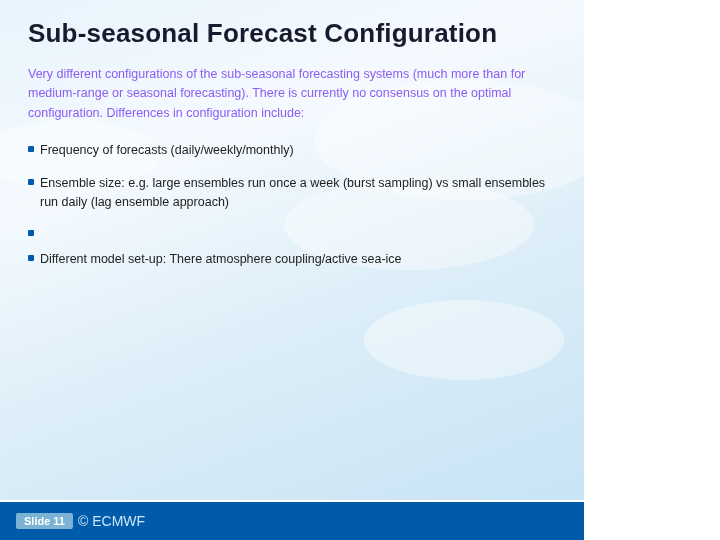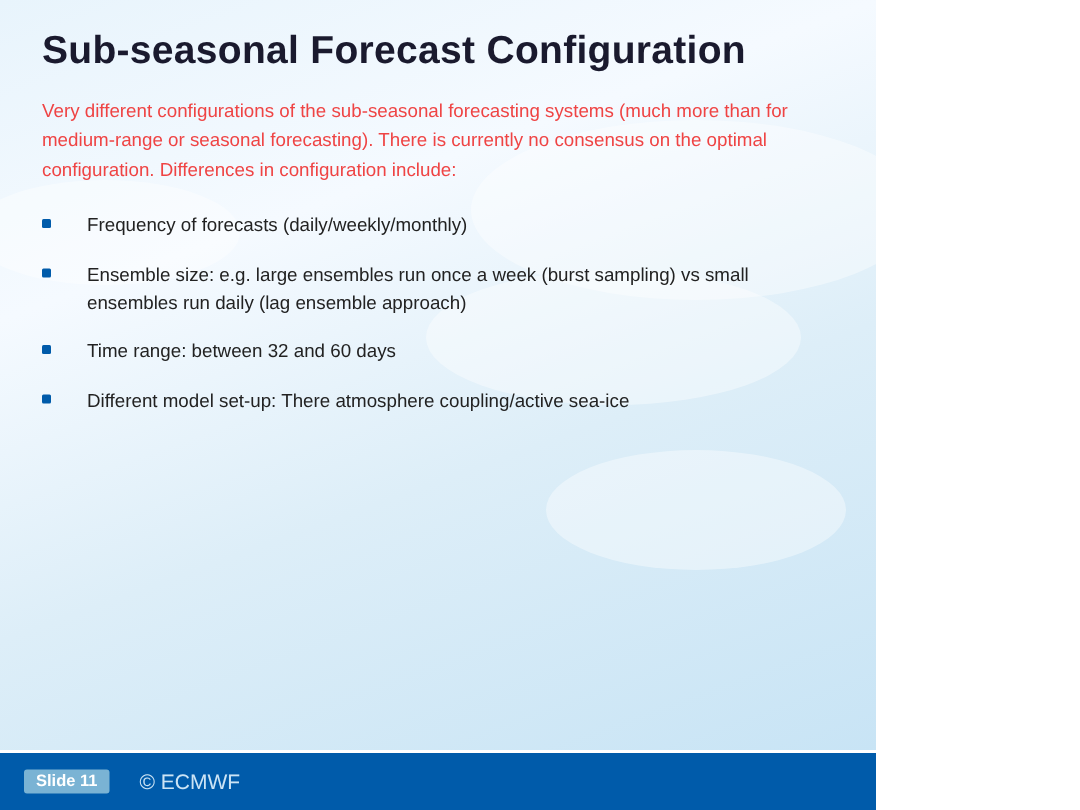--- a/index.html
+++ b/index.html
@@ -54,37 +54,37 @@
     .title {
       font-size: 26px;
       font-weight: bold;
       color: #1a1a2e;
       margin-bottom: 16px;
       letter-spacing: 0.2px;
     }
 
     .intro-text {
       font-size: 12.5px;
-      color: #ef4444;
+      color: #8b5cf6;
       line-height: 1.55;
       margin-bottom: 18px;
       max-width: 670px;
     }
 
     .bullet-list {
       list-style: none;
       display: flex;
       flex-direction: column;
       gap: 14px;
     }
 
     .bullet-item {
       display: flex;
       align-items: flex-start;
-      gap: 24px;
+      gap: 6px;
       font-size: 12.5px;
       color: #222222;
       line-height: 1.5;
     }
 
     .bullet-marker {
       width: 6px;
       height: 6px;
       background: #005baa;
       border-radius: 1px;
@@ -102,21 +102,21 @@
       background: #005baa;
       display: flex;
       align-items: center;
       padding: 0 16px;
       z-index: 10;
     }
 
     .footer-slide-info {
       display: flex;
       align-items: center;
-      gap: 20px;
+      gap: 5px;
     }
 
     .slide-tag {
       background: #7ab3d4;
       color: #ffffff;
       font-size: 11px;
       padding: 2px 8px;
       border-radius: 2px;
       font-weight: bold;
     }
@@ -189,21 +189,20 @@
       </li>
 
       <li class="bullet-item">
         <div class="bullet-marker"></div>
         <span>Ensemble size: e.g. large ensembles run once a week (burst sampling) vs small ensembles run daily (lag ensemble approach)</span>
       </li>
 
 
       <li class="bullet-item">
         <div class="bullet-marker"></div>
-        <span>Time range: between 32 and 60 days</span>
       </li>
 
       <li class="bullet-item">
         <div class="bullet-marker"></div>
         <span>Different model set-up: There atmosphere coupling/active sea-ice</span>
       </li>
 
     </ul>
   </div>
 

